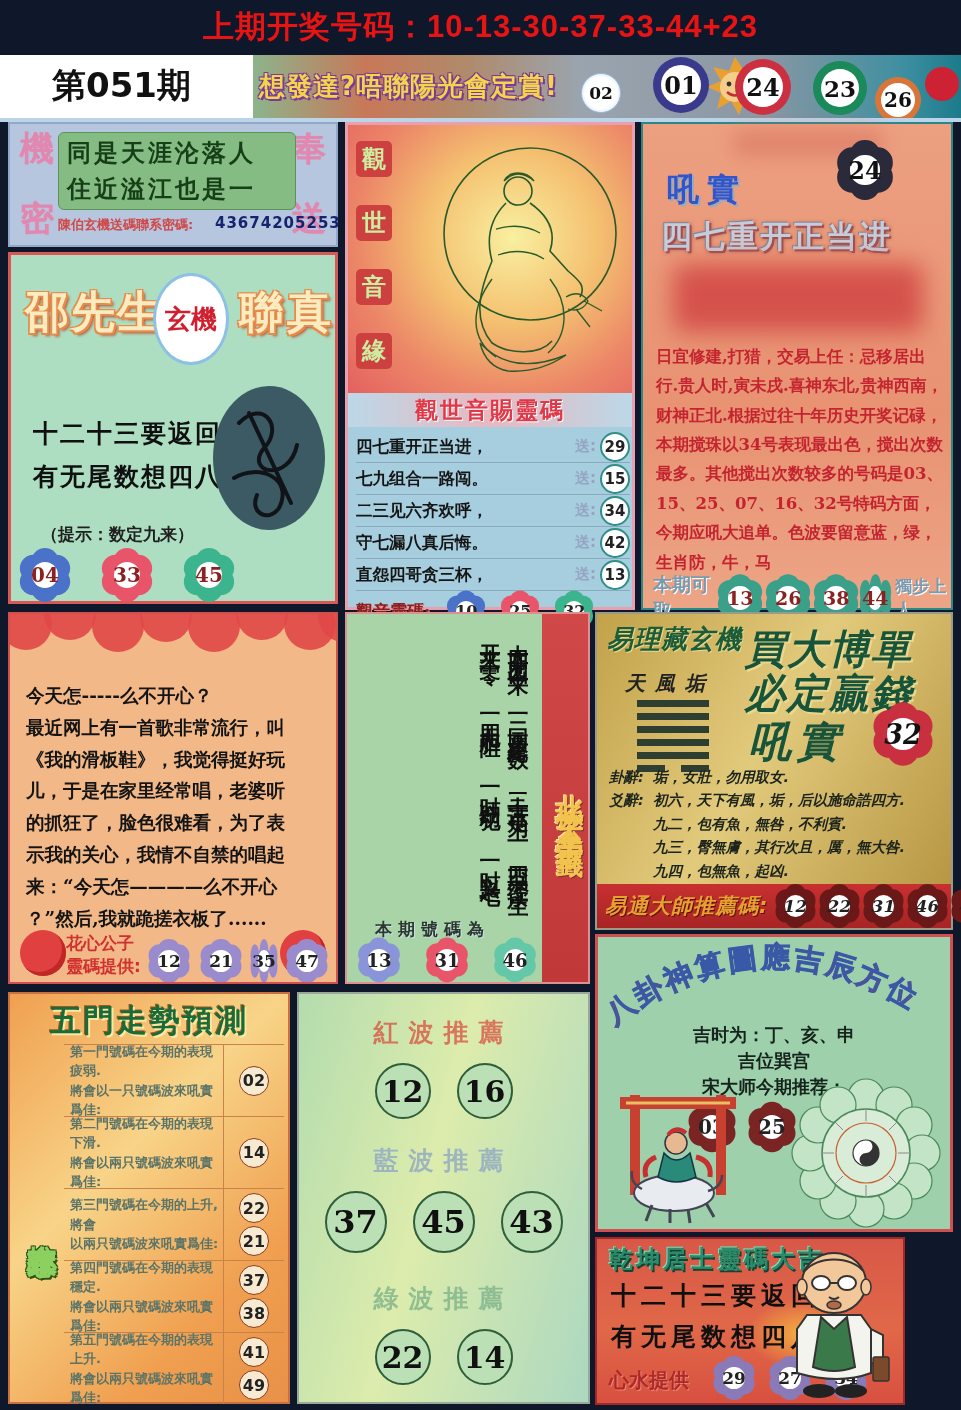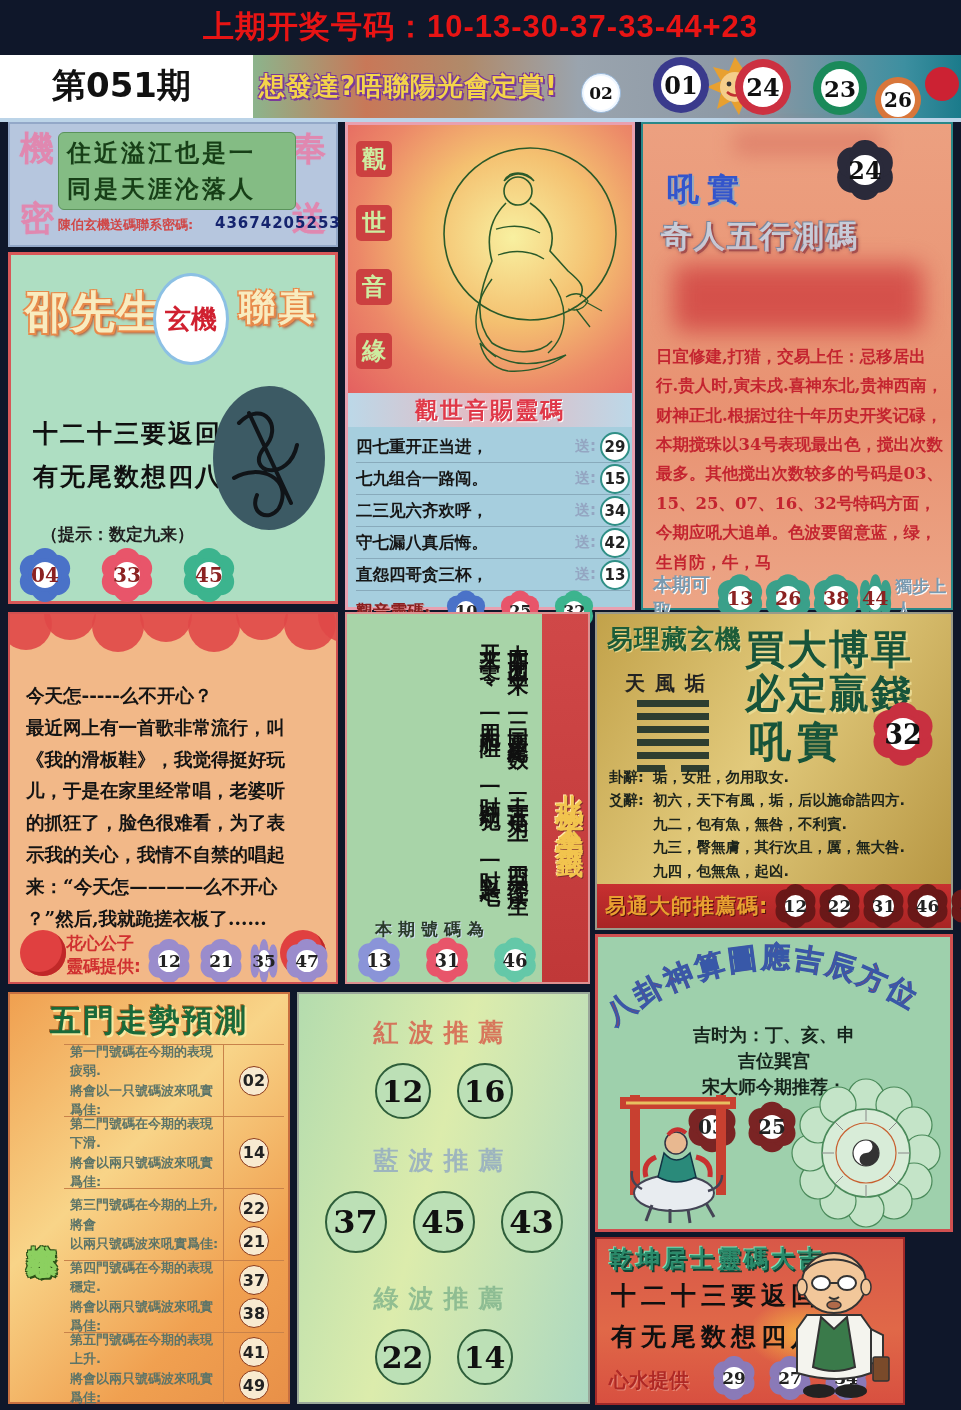--- a/index.html
+++ b/index.html
@@ -45,21 +45,21 @@
   .p1 .green div{font-size:24px;font-weight:bold;color:#173f17;font-family:"DejaVu Serif",serif;
                  letter-spacing:3px;white-space:nowrap;}
   .p1 .contact{position:absolute;left:48px;top:92px;font-size:13px;font-weight:bold;color:#d04848;
                filter:blur(.4px);}
   .p1 .phone{position:absolute;left:205px;top:90px;font-size:15px;font-weight:bold;color:#15246e;letter-spacing:1px;}
   
   .p2{left:8px;top:252px;width:330px;height:352px;background:#aedec2;border:3px solid #d85858;}
   .p2 .t-out{font-weight:bold;color:#f8ecc0;
       text-shadow:2px 2px 0 #e88a4a,-1.5px -1.5px 0 #e88a4a,1.5px -1.5px 0 #e88a4a,-1.5px 1.5px 0 #e88a4a, 3px 3px 3px #b05030;}
   .p2 .name{left:14px;top:28px;font-size:44px;letter-spacing:2px;}
-  .p2 .tail{left:228px;top:28px;font-size:36px;letter-spacing:4px;}
+  .p2 .tail{left:228px;top:28px;font-size:44px;letter-spacing:4px;}
   .p2 .oval{left:142px;top:18px;width:70px;height:86px;border:3px solid #8cc0e4;border-radius:50%;
             background:#fff;display:flex;align-items:center;justify-content:center;}
   .p2 .oval span{font-size:26px;font-weight:bold;color:#d02030;font-family:"DejaVu Serif",serif;}
   .p2 .handle{left:202px;top:-12px;width:11px;height:46px;background:linear-gradient(#2a66c8,#7ab0e8);
               border-radius:6px;transform:rotate(38deg);}
   .p2 .verse{left:22px;top:158px;font-size:25px;font-weight:bold;color:#101010;line-height:1.7;
              font-family:"DejaVu Serif",serif;letter-spacing:2px;white-space:pre-line;}
   .p2 .hint{left:30px;top:268px;font-size:17px;font-weight:bold;color:#202020;font-family:"DejaVu Serif",serif;}
   .p2 .balls{left:10px;top:296px;display:flex;gap:34px;}
   .p2 .seal{left:198px;top:128px;}
@@ -117,21 +117,21 @@
       writing-mode:vertical-rl;text-orientation:upright;font-size:28px;font-weight:bold;color:#f2c44e;
       text-shadow:1px 1px 0 #803030,-1px -1px 0 #ffe9a8;letter-spacing:8px;text-align:center;}
   .p6 .cols{position:absolute;right:56px;top:14px;height:282px;writing-mode:vertical-rl;
             text-orientation:upright;font-size:21px;font-weight:bold;color:#101010;
             font-family:"DejaVu Serif",serif;letter-spacing:5px;display:flex;gap:12px;}
   .p6 .fl{position:absolute;left:28px;top:304px;font-size:17px;font-weight:bold;color:#2a3a2a;
           font-family:"DejaVu Serif",serif;letter-spacing:6px;text-shadow:1px 1px 0 #cde;}
   .p6 .bballs{position:absolute;left:12px;top:326px;display:flex;gap:28px;}
   
   .p9{left:595px;top:612px;width:358px;height:318px;border:2px solid #9a9a8a;
-      background:linear-gradient(120deg,#c2a24a,#e2ca7c 45%,#b3923e);}
+      background:linear-gradient(120deg,#c2a24a,#e2ca7c 45%,#b3923e);font-style:italic;}
   .p9 .corner{left:10px;top:8px;font-size:26px;font-weight:bold;color:#1c5c38;letter-spacing:1px;
               text-shadow:1px 1px 0 #e8d890;}
   .p9 .hexname{left:28px;top:56px;font-size:20px;font-weight:bold;color:#222;letter-spacing:10px;
                font-family:"DejaVu Serif",serif;}
   .p9 .hex{left:40px;top:86px;width:72px;}
   .p9 .hex .ln{height:7px;background:#2e3e30;margin-bottom:6px;}
   .p9 .hex .br{display:flex;gap:16px;}
   .p9 .hex .br i{flex:1;height:7px;background:#2e3e30;}
   .p9 .big1{left:148px;top:8px;font-size:40px;font-weight:bold;color:#17543a;letter-spacing:2px;
             text-shadow:2px 2px 0 #e8d890;}
@@ -231,22 +231,22 @@
     </div>
   </div>
   <div class="abs blue-strip"></div>
 
   <div class="panel p1">
     <div class="stamp" style="left:10px;top:2px">機</div>
     <div class="stamp" style="left:10px;top:72px">密</div>
     <div class="stamp" style="right:10px;top:2px">奉</div>
     <div class="stamp" style="right:10px;top:72px">送</div>
     <div class="green">
+      <div>同是天涯沦落人</div>
       <div>住近溢江也是一</div>
-      <div>同是天涯沦落人</div>
     </div>
     <div class="contact">陳伯玄機送碼聯系密碼:</div>
     <div class="phone">43674205253</div>
   </div>
 
   <div class="panel p2">
     <div class="abs t-out name">邵先生</div>
     <div class="abs oval">
       <span>玄機</span>
       <div class="abs handle"></div>
@@ -341,21 +341,21 @@
     </div>
   </div>
 
   <div class="panel p8">
     <div class="abs blur2"></div>
     <div class="abs roar">吼實</div>
     <div class="abs fball" style="--c:#2a2a3a;--r:52px;width:52px;height:52px;left:196px;top:20px">
       <span class="pet"></span>
       <span class="in" style="font-size:24px;color:#111">24</span>
     </div>
-    <div class="abs title">奇人五行測碼</div>
+    <div class="abs title">四七重开正当进</div>
     <div class="abs blur1"></div>
     <div class="abs body">日宜修建,打猎，交易上任：忌移居出行.贵人时,寅未戌.喜神东北,贵神西南，财神正北.根据过往十年历史开奖记碌，本期搅珠以34号表现最出色，搅出次数最多。其他搅出次数较多的号码是03、15、25、07、16、32号特码方面，今期应吼大追单。色波要留意蓝，绿，生肖防，牛，马</div>
     <div class="abs foot">
       <span class="fl">本期可取</span>
       <div class="fball" style="--c:#3aa08a;--r:42px;width:42px;height:42px">
         <span class="pet"></span>
           <span class="in" style="font-size:19px">13</span>
       </div>
       <div class="fball" style="--c:#3aa08a;--r:42px;width:42px;height:42px">
         <span class="pet"></span>

